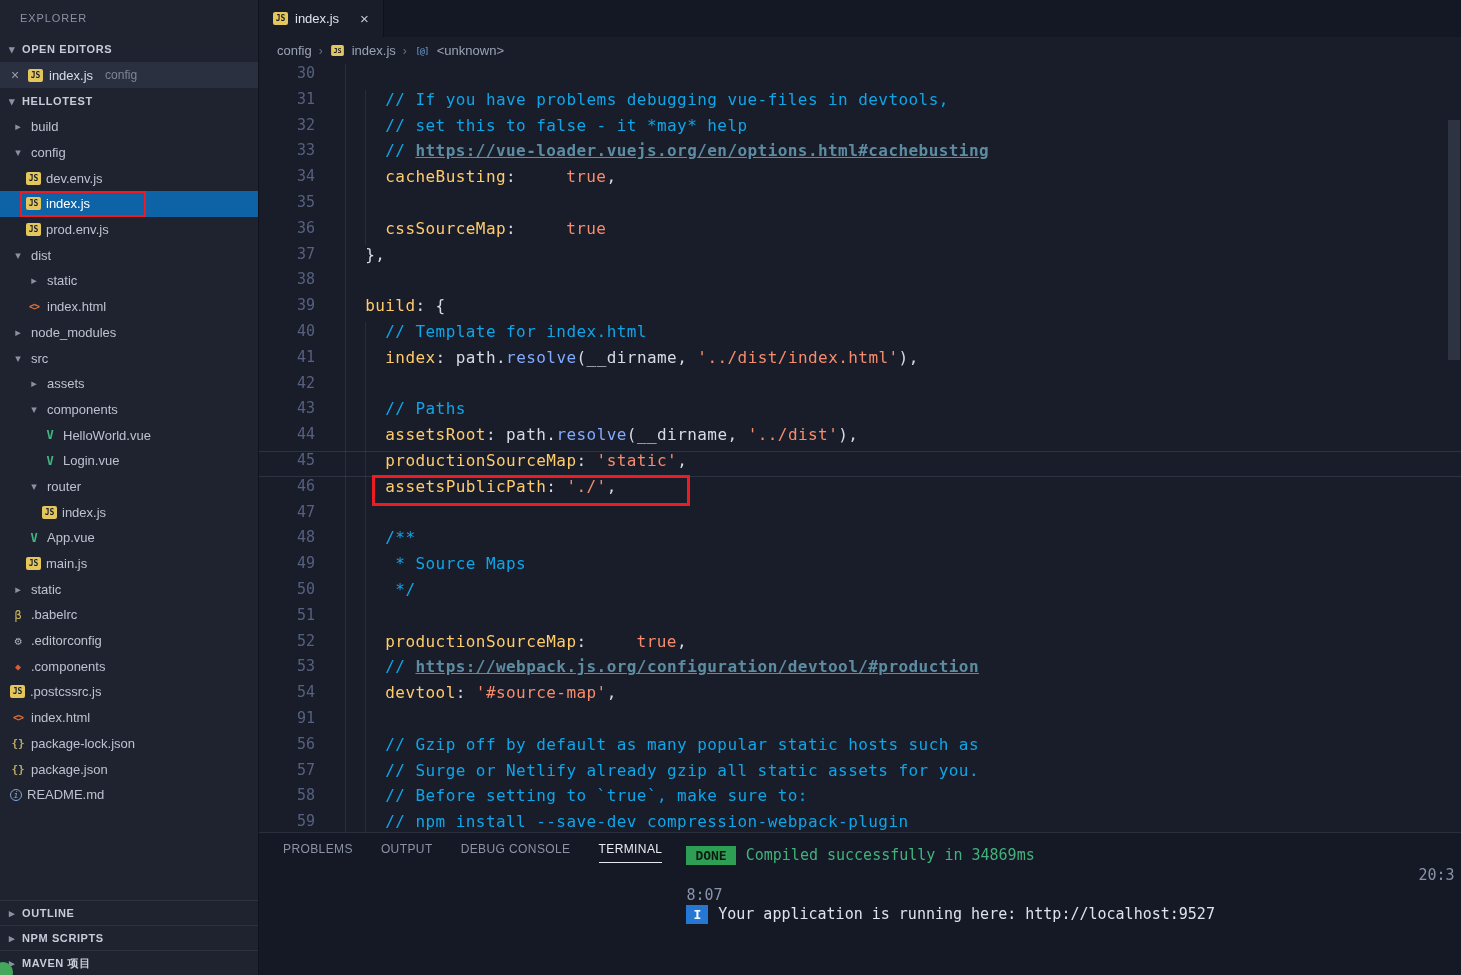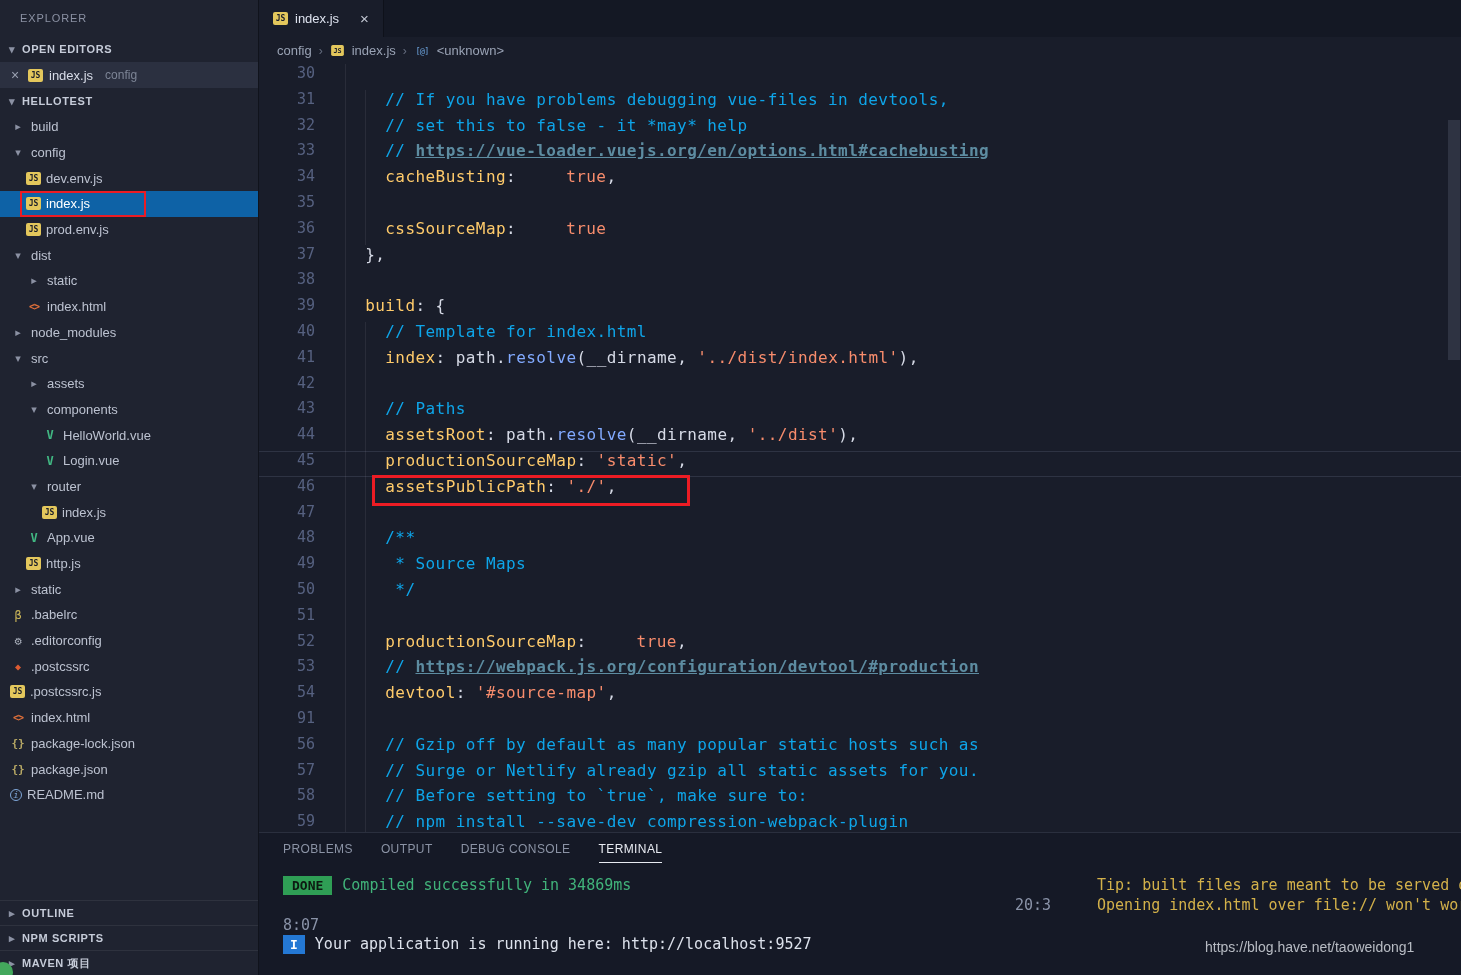--- a/index.html
+++ b/index.html
@@ -74,21 +74,21 @@
   .tok-va { color:#d6dae6; }
   .scrollbar { position:absolute; right:0; top:0; bottom:0; width:14px; }
   .thumb { position:absolute; top:56px; height:240px; left:1px; right:1px; background:rgba(121,130,155,.22); }
 
   
   .anno { position:absolute; border:3px solid #ec1c24; pointer-events:none; z-index:10; }
   .anno-sidebar { left:20px; top:191px; width:126px; height:26px; border-width:2px; }
   .anno-editor { left:113px; top:411px; width:318px; height:31px; }
 
   
-  .panel { height:143px; background:#151926; border-top:1px solid #2a2f3e; display:flex; flex-direction:column; }
+  .panel { height:143px; background:#151926; border-top:1px solid #2a2f3e; display:flex; flex-direction:row; }
   .panel-header { height:30px; display:flex; align-items:flex-end; padding-left:24px; }
   .panel-tabs { display:flex; gap:28px; }
   .panel-tab { font-size:12px; letter-spacing:.4px; color:#8b93a5; padding-bottom:6px; cursor:pointer; }
   .panel-tab.active { color:#e8ebf2; border-bottom:1px solid #e8ebf2; }
   .terminal { flex:1; position:relative; font-family:"DejaVu Sans Mono", monospace; font-size:15px; }
   .t-row { position:absolute; white-space:pre; line-height:19px; }
   .t-line1 { left:24px; top:13px; display:flex; align-items:center; gap:10px; }
   .t-line2 { left:24px; top:72px; display:flex; align-items:center; gap:10px; }
   .badge { display:inline-block; padding:0 9px; line-height:19px; font-size:13px; font-weight:bold; }
   .badge-done { background:#2f9e55; color:#0d1a12; }
@@ -195,37 +195,37 @@
         <div class="tree-row" style="padding-left: 42px;">
           <span class="icon icon-js">JS</span>
           <span class="tree-label">index.js</span>
         </div>
         <div class="tree-row" style="padding-left: 26px;">
           <span class="icon icon-vue">V</span>
           <span class="tree-label">App.vue</span>
         </div>
         <div class="tree-row" style="padding-left: 26px;">
           <span class="icon icon-js">JS</span>
-          <span class="tree-label">http.js</span>
+          <span class="tree-label">main.js</span>
         </div>
         <div class="tree-row" style="padding-left: 10px;">
           <span class="chev">▸</span>
           <span class="tree-label">static</span>
         </div>
         <div class="tree-row" style="padding-left: 10px;">
           <span class="icon icon-babel">β</span>
           <span class="tree-label">.babelrc</span>
         </div>
         <div class="tree-row" style="padding-left: 10px;">
           <span class="icon icon-editorconfig">⚙</span>
           <span class="tree-label">.editorconfig</span>
         </div>
         <div class="tree-row" style="padding-left: 10px;">
           <span class="icon icon-git">◆</span>
-          <span class="tree-label">.postcssrc</span>
+          <span class="tree-label">.components</span>
         </div>
         <div class="tree-row" style="padding-left: 10px;">
           <span class="icon icon-js">JS</span>
           <span class="tree-label">.postcssrc.js</span>
         </div>
         <div class="tree-row" style="padding-left: 10px;">
           <span class="icon icon-html">&lt;&gt;</span>
           <span class="tree-label">index.html</span>
         </div>
         <div class="tree-row" style="padding-left: 10px;">

